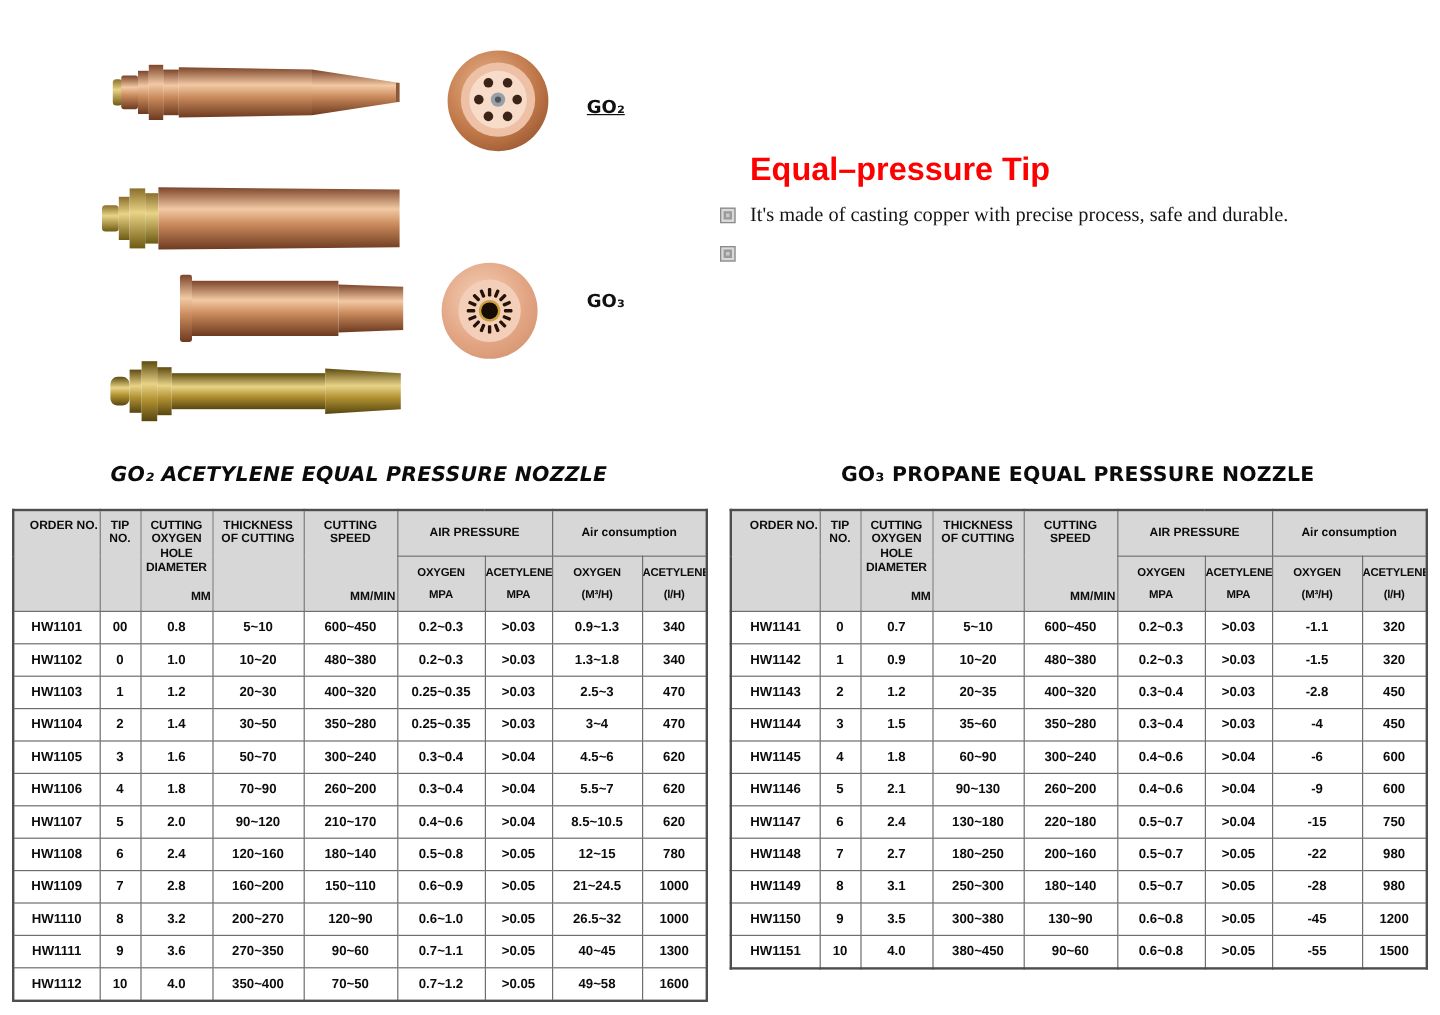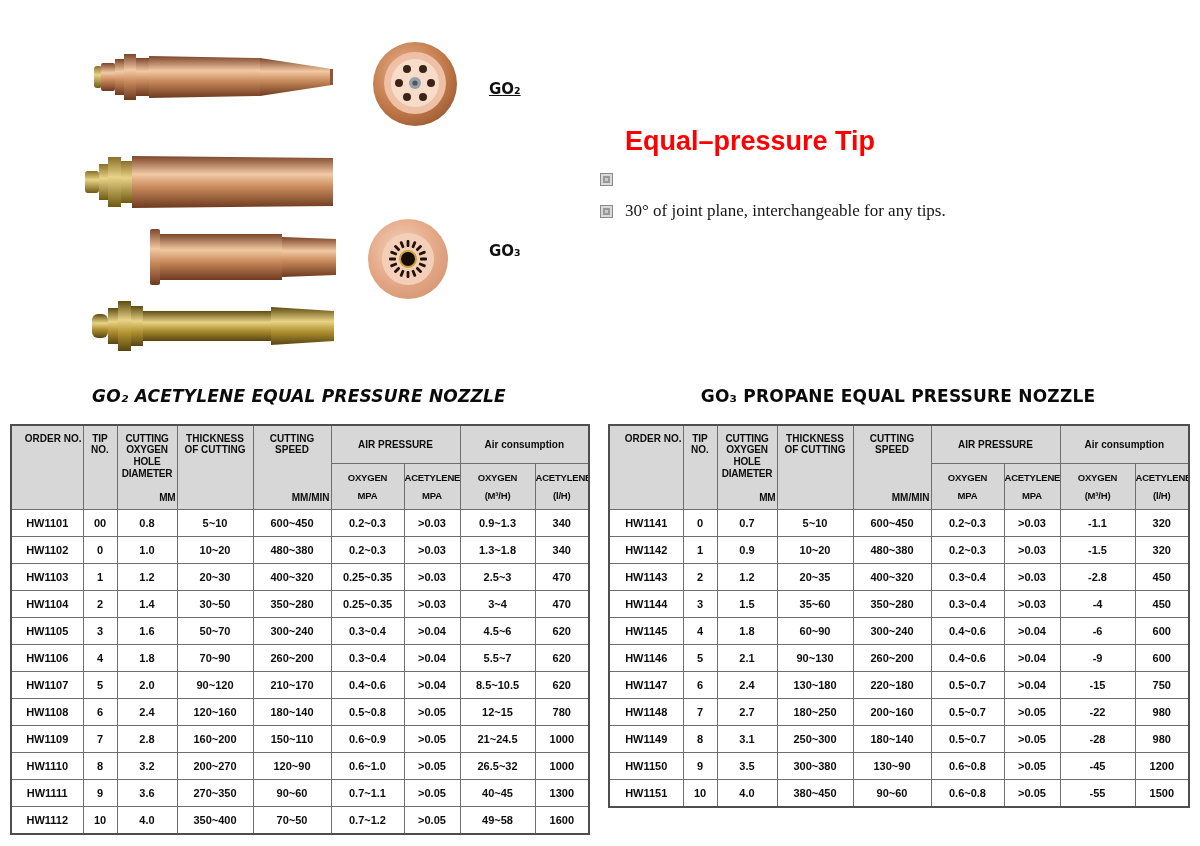--- a/index.html
+++ b/index.html
@@ -167,24 +167,24 @@
   <rect x="28" y="9" width="13" height="50" fill="url(#br2)"></rect>
   <rect x="41" y="14" width="12" height="40" fill="url(#br2)"></rect>
   <rect x="53" y="19" width="128" height="30" fill="url(#br2)"></rect>
   <polygon points="181,15 244,19 244,49 181,53" fill="url(#br2)"></polygon>
 </svg>
 
 <div class="abs feature-title" style="left:625px;top:126px;color:#ff0000;">Equal–pressure Tip</div>
 
 <div class="abs bullet-row" style="left:600px;top:168px;width:560px;">
   <span class="bullet-sq"></span>
+  <span class="bullet-text">It's made of casting copper with precise process, safe and durable.</span>
 </div>
 <div class="abs bullet-row" style="left:600px;top:200px;width:560px;">
   <span class="bullet-sq"></span>
-  <span class="bullet-text">30°  of joint plane, interchangeable for any tips.</span>
 </div>
 
 <div class="abs table-title" style="left:10px;top:386px;width:578px;font-style:italic;">GO₂ ACETYLENE EQUAL PRESSURE NOZZLE</div>
 
 <table class="spec abs" style="left:10px;top:424px;width:578px;">
   <colgroup>
     <col style="width:72px">
       <col style="width:34px">
       <col style="width:60px">
       <col style="width:76px">

